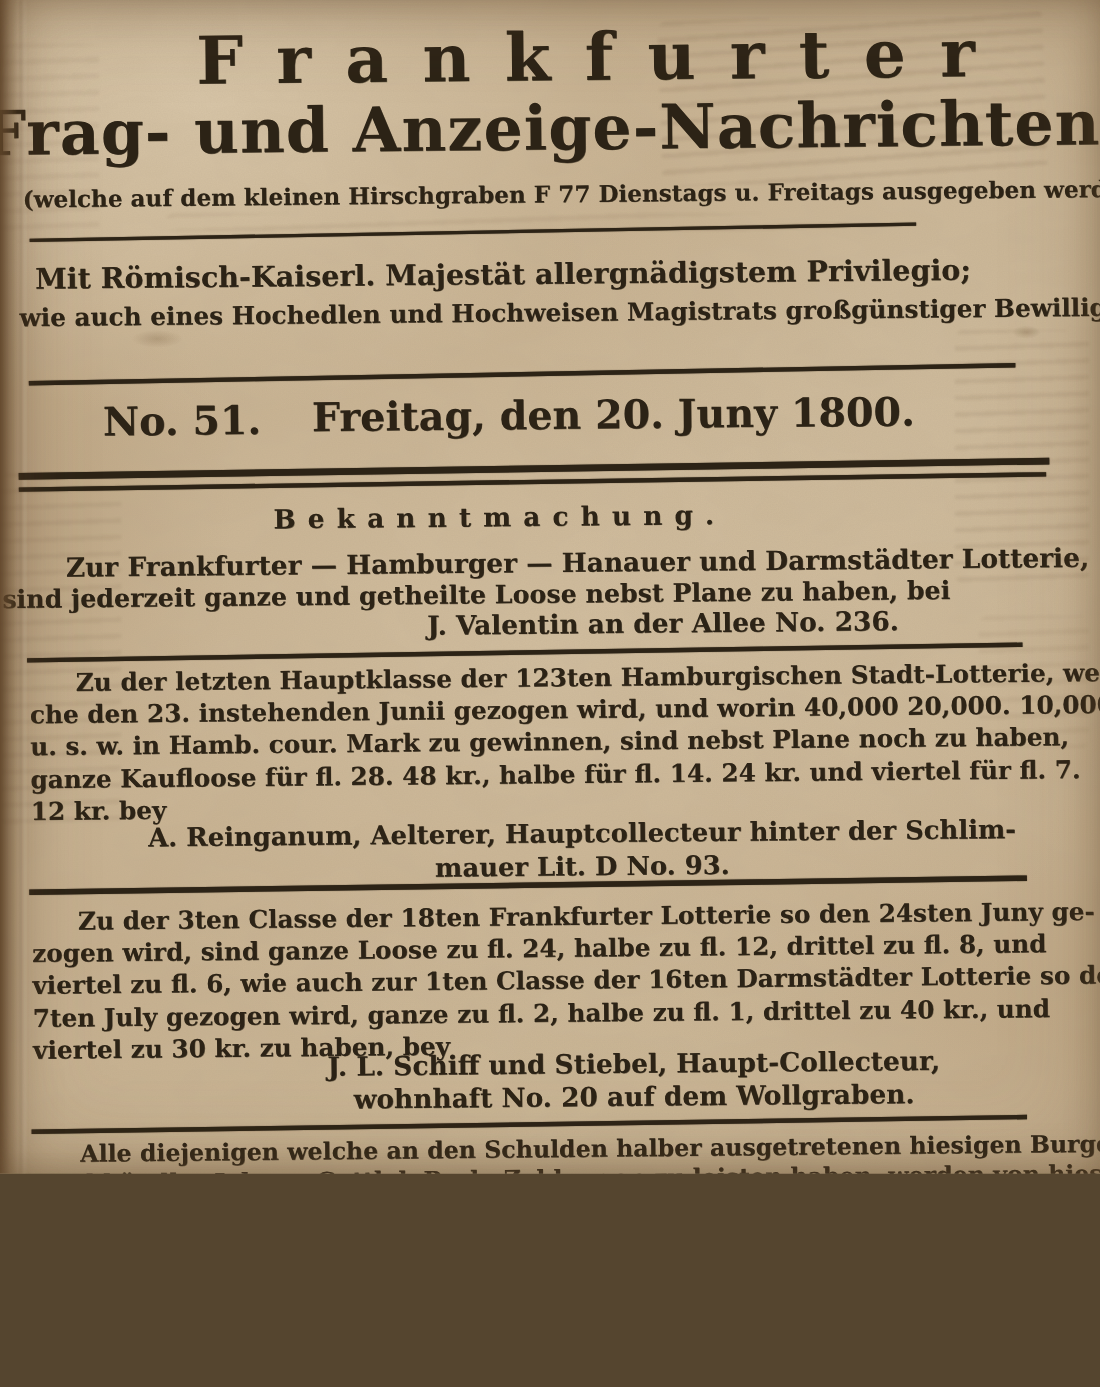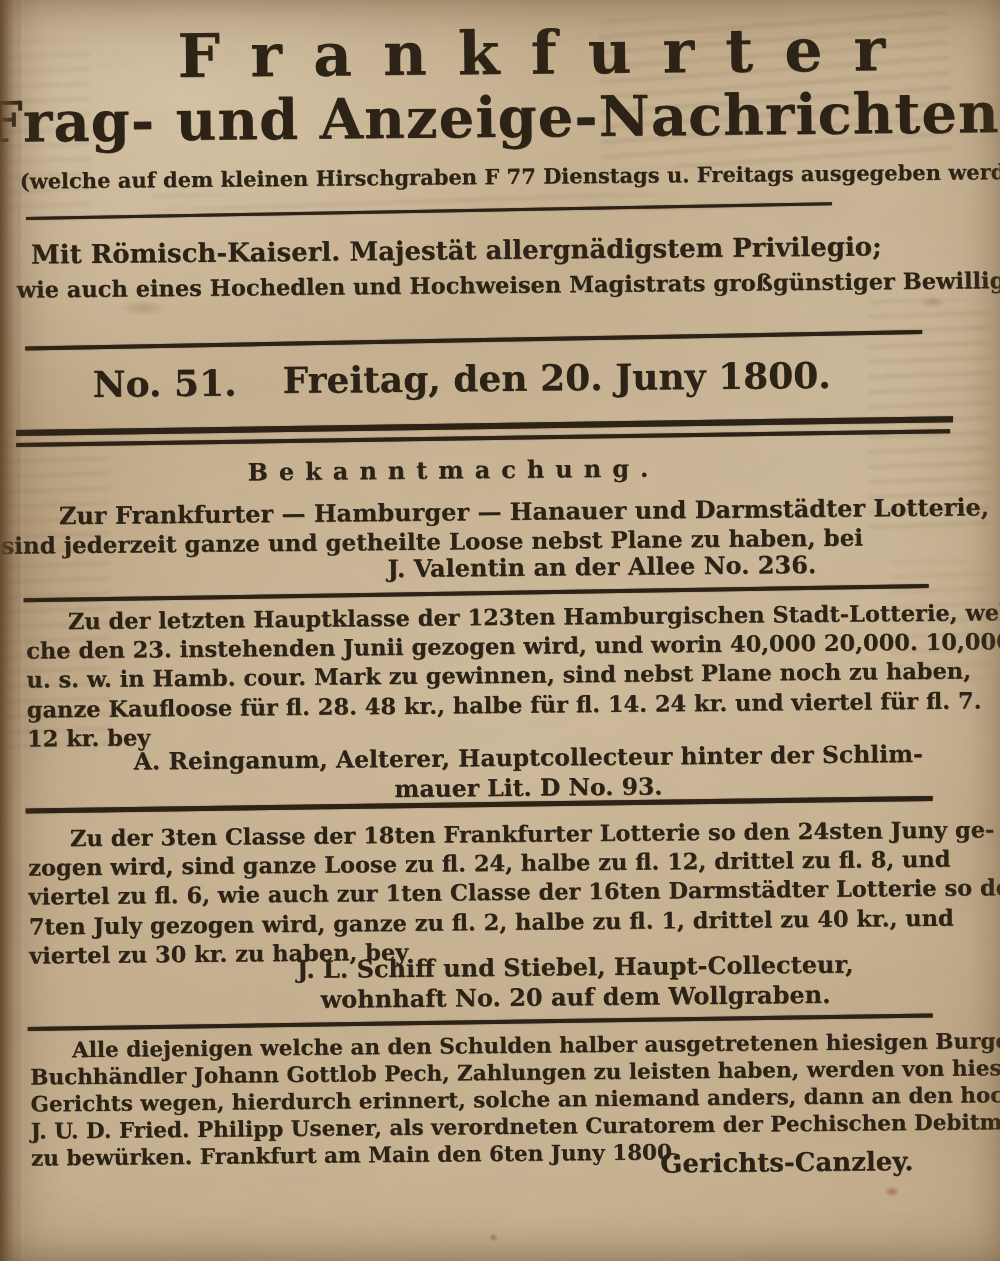--- a/index.html
+++ b/index.html
@@ -1,17 +1,17 @@
 <!DOCTYPE html>
 <html><head>
 <meta charset="utf-8">
 <style>
   html,body { margin:0; padding:0; background:#55452f; }
   .page {
-    position:relative; width:1000px; height:1261px; overflow:hidden;
+    position:relative; width:1000px; height:1067px; overflow:hidden;
     background-color:#c7b190;
     background-image:
       radial-gradient(ellipse 620px 420px at 18% 8%,  rgba(233,218,191,.55), transparent 70%),
       radial-gradient(ellipse 520px 720px at 85% 30%, rgba(215,198,169,.50), transparent 70%),
       radial-gradient(ellipse 720px 520px at 50% 55%, rgba(227,211,183,.42), transparent 75%),
       radial-gradient(ellipse 820px 320px at 50% 97%, rgba(211,193,161,.50), transparent 75%),
       radial-gradient(ellipse 320px 220px at 92% 88%, rgba(168,138,103,.22), transparent 70%),
       radial-gradient(ellipse 260px 380px at 3% 45%,  rgba(158,128,93,.28),  transparent 70%);
     font-family:"DejaVu Serif","Liberation Serif",serif;
     color:#2c2316; font-weight:bold;

